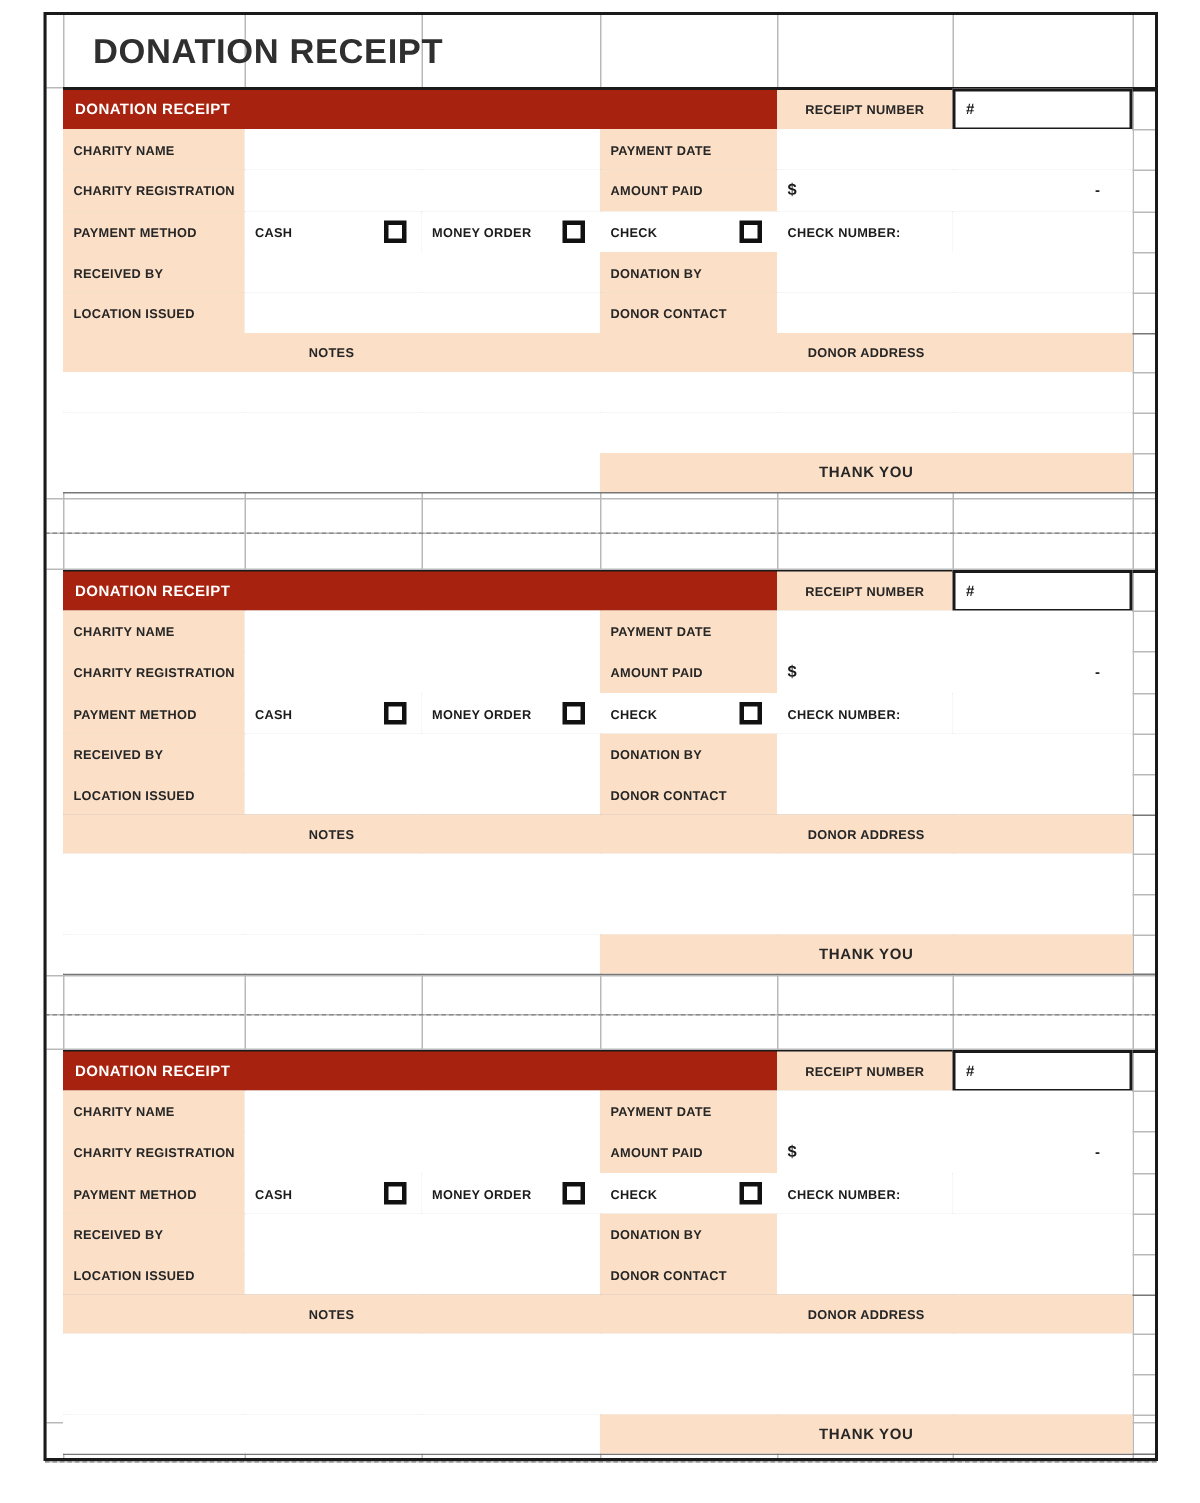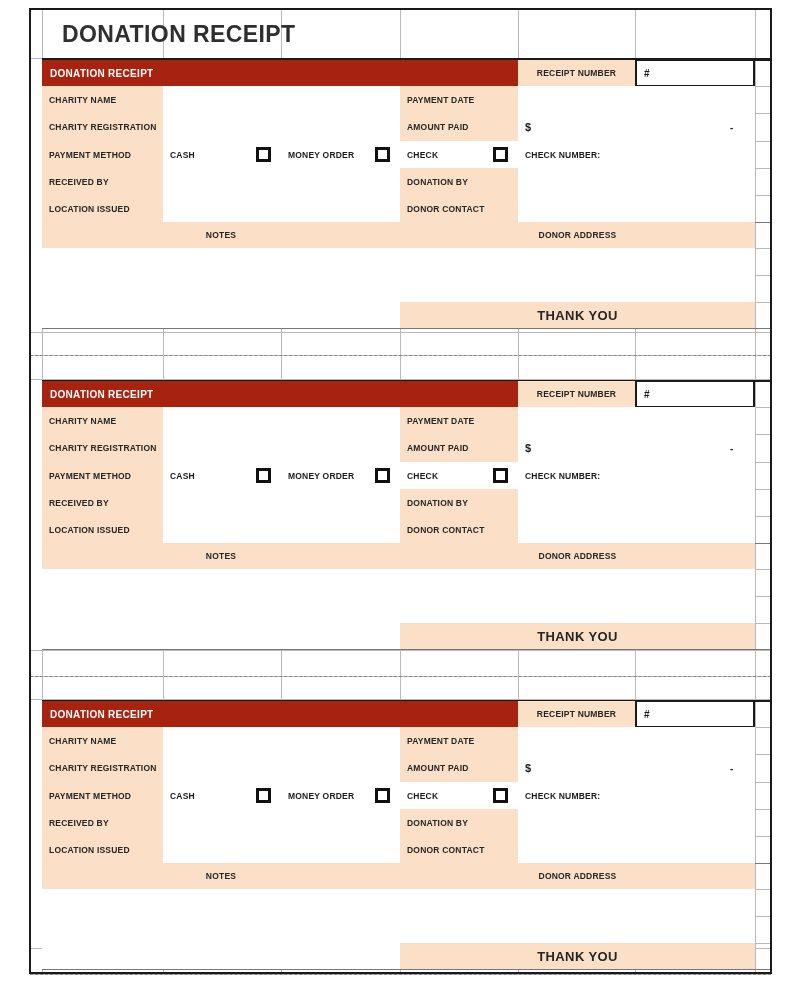--- a/index.html
+++ b/index.html
@@ -128,21 +128,21 @@
     height: 15px;
   }
 
   .thankyou {
     position: absolute;
     box-sizing: border-box;
     background: #fbdfc6;
     display: flex;
     align-items: center;
     justify-content: center;
-    font-size: 13px;
+    font-size: 10px;
     font-weight: bold;
     letter-spacing: 0.4px;
     color: #262626;
   }
 
   .amt-dash {
     position: absolute;
     font-size: 10px;
     font-weight: bold;
     color: #262626;

